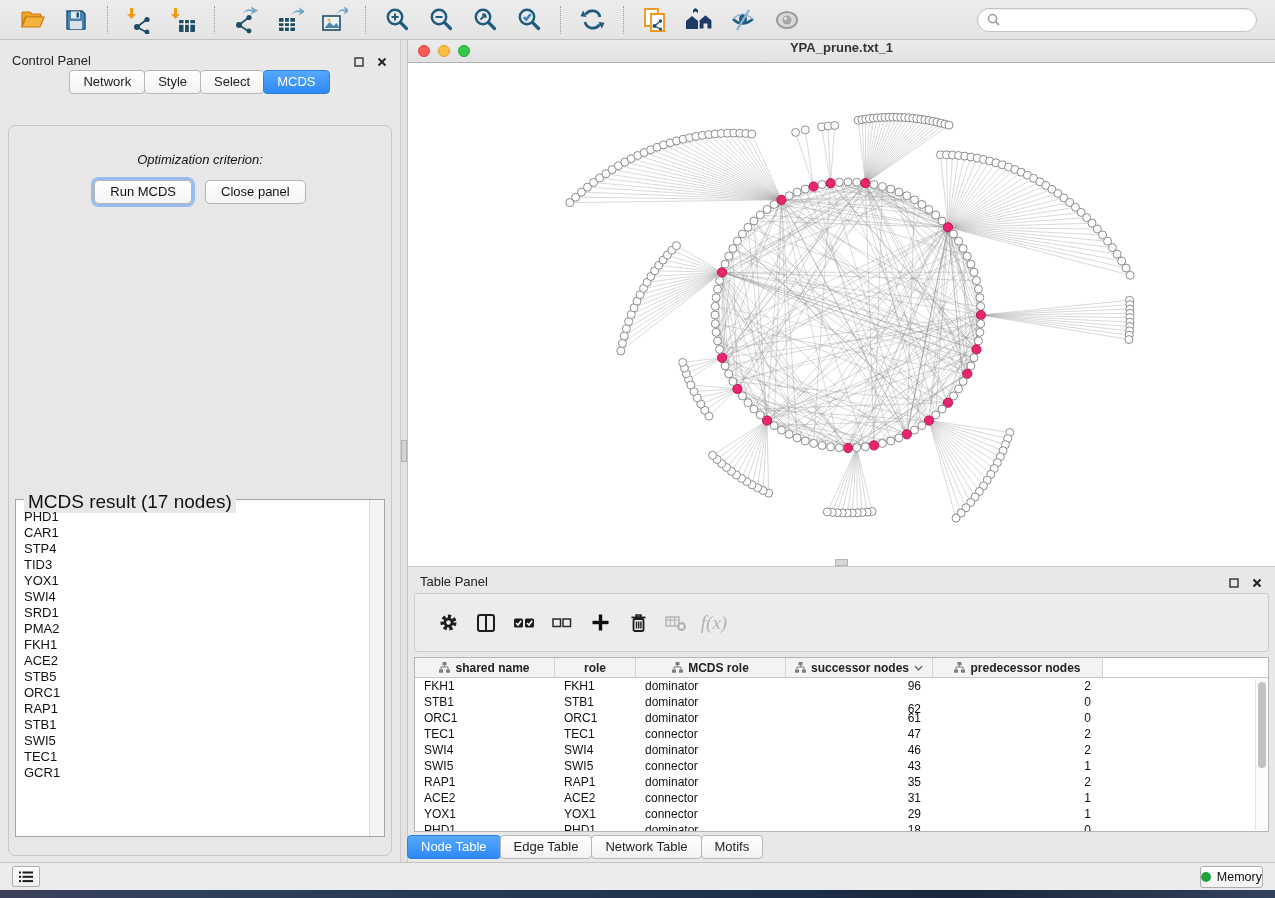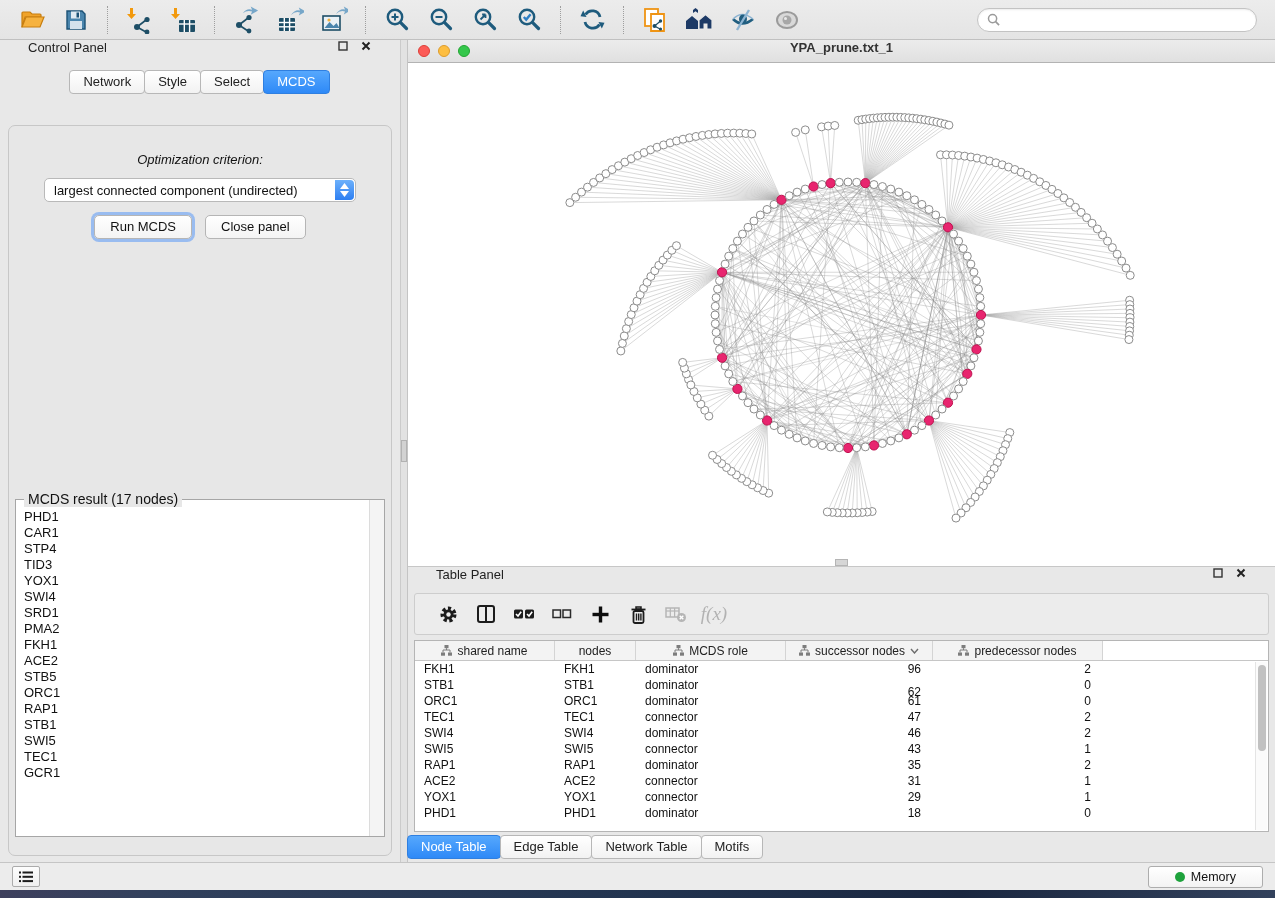--- a/index.html
+++ b/index.html
@@ -15,74 +15,74 @@
   .searchbox { margin-left:auto; margin-right:8px; width:280px; height:24px; background:#fff; border:1px solid #c3c3c3; border-radius:13px; display:flex; align-items:center; padding:0 9px; box-shadow:inset 0 1px 2px rgba(0,0,0,.08); }
   .searchbox input { border:none; outline:none; flex:1; font-size:12px; margin-left:6px; background:transparent; }
 
   
   .mid { flex:1; display:flex; min-height:0; }
   .vsplit { width:8px; background:#e2e2e2; border-left:1px solid #cbcbcb; border-right:1px solid #c4c4c4; position:relative; flex:0 0 auto; }
   .grip-v { position:absolute; top:400px; left:0px; width:6px; height:22px; background:#d2d2d2; border:1px solid #b2b2b2; }
 
   
   .cpanel { width:400px; flex:0 0 auto; background:#e8e8e8; position:relative; }
-  .panel-title-row { height:28px; display:flex; align-items:flex-start; padding:0 28px; }
+  .panel-title-row { height:28px; display:flex; align-items:flex-end; padding:0 12px; }
   .panel-title { font-size:13px; color:#222; }
   .panel-wbtns { margin-left:auto; display:flex; align-items:center; gap:11px; }
   .wbtn { width:12px; height:12px; display:flex; align-items:center; justify-content:center; }
   .cp-tabs { position:relative; z-index:2; display:flex; justify-content:center; margin-top:2px; }
   .tab { background:linear-gradient(#ffffff,#f2f2f2); border:1px solid #b7b7b7; padding:3px 13px 4px; font-size:13px; color:#222; border-radius:4px; margin-left:-1px; position:relative; }
   .tab.active { background:linear-gradient(#56a8fd,#2e89f7); border-color:#2f7fe0; color:#fff; }
   .cp-box { position:absolute; left:8px; right:8px; top:85px; bottom:6px; background:#e7e7e7; border:1px solid #c7c7c7; border-radius:7px; }
   .opt-label { text-align:center; margin-top:26px; font-size:13px; color:#111;font-style:italic; }
   .selectrow { width:312px; margin:11px auto 0; height:24px; background:#fff; border:1px solid #b9b9b9; border-radius:5px; display:flex; align-items:center; position:relative; }
   .selectrow .sel-text { padding-left:9px; font-size:13px; color:#111; }
   .stepper { position:absolute; right:1px; top:1px; bottom:1px; width:19px; border-radius:0 4px 4px 0; background:linear-gradient(#6db1fb,#2d7ff2); display:flex; flex-direction:column; align-items:center; justify-content:center; gap:2px; }
   .btnrow { display:flex; justify-content:center; gap:13px; margin-top:13px; }
   .pbtn { background:linear-gradient(#ffffff,#f4f4f4); border:1px solid #b5b5b5; border-radius:5px; padding:3px 15px 4px; font-size:13px; color:#111; }
   .pbtn.focus { box-shadow:0 0 0 3px rgba(110,165,245,.65); }
   .mcds-fs { position:absolute; left:6px; right:6px; top:373px; bottom:18px; border:1px solid #a6a6a6; background:#fff; }
-  .mcds-legend { position:absolute; top:-9px; left:8px; background:#e7e7e7; padding:0 4px; font-size:14px; color:#111; }
+  .mcds-legend { position:absolute; top:-9px; left:8px; background:#e7e7e7; padding:0 4px; font-size:19px; color:#111; }
   .mcds-list { position:absolute; left:0; top:4px; bottom:0; right:15px; overflow:hidden; padding:5px 0 0 8px; }
   .mcds-item { font-size:13px; line-height:16px; color:#111; }
   .mcds-scroll { position:absolute; right:0; top:0; bottom:0; width:15px; background:#f4f4f4; border-left:1px solid #dcdcdc; }
 
   
   .rightcol { flex:1; display:flex; flex-direction:column; min-width:0; }
   .net-titlebar { height:23px; background:linear-gradient(#ececec,#e0e0e0); border-bottom:1px solid #b3b3b3; position:relative; display:flex; justify-content:center; flex:0 0 auto; }
   .lights { position:absolute; left:10px; top:5px; display:flex; gap:8px; }
   .light { width:12px; height:12px; border-radius:50%; }
   .light.r { background:#fc5b57; border:1px solid #dd3f38; }
   .light.y { background:#fdbe41; border:1px solid #dd9c2c; }
   .light.g { background:#34c74b; border:1px solid #23a533; }
   .net-title { font-size:13px; font-weight:700; color:#333; }
   .net-canvas { flex:1; background:#fff; position:relative; min-height:0; }
   .net-canvas svg.graph { position:absolute; left:0; top:0; }
   .grip-h { position:absolute; left:427px; bottom:0px; width:13px; height:7px; background:#d6d6d6; border:1px solid #b5b5b5; }
 
   
   .tpanel { height:296px; background:#e8e8e8; display:flex; flex-direction:column; flex:0 0 auto; border-top:1px solid #c7c7c7; }
-  .tp-toolbar { margin:4px 6px 0; height:42px; background:#ececec; border:1px solid #cdcdcd; border-radius:3px; display:flex; align-items:center; padding:4px 14px; gap:0; flex:0 0 auto; }
+  .tp-toolbar { margin:4px 6px 0; height:59px; background:#ececec; border:1px solid #cdcdcd; border-radius:3px; display:flex; align-items:center; padding:4px 14px; gap:0; flex:0 0 auto; }
   .tp-ibtn { width:38px; height:34px; display:flex; align-items:center; justify-content:center; }
   .fx-label { font-family:"Liberation Serif","DejaVu Serif",serif; font-style:italic; font-size:19px; color:#b2b2b2; }
   .tp-table { margin:5px 6px 0; background:#fff; border:1px solid #b5b5b5; flex:1; position:relative; overflow:hidden; min-height:0; }
   .thead { display:flex; height:20px; border-bottom:1px solid #c6c6c6; }
-  .th { background:#f3f3f3; border-right:1px solid #d4d4d4; display:flex; align-items:center; justify-content:center; gap:5px; font-size:12px; color:#222; flex:0 0 auto; }
+  .th { background:#f3f3f3; border-right:1px solid #d4d4d4; display:flex; align-items:center; justify-content:center; gap:5px; font-size:12px; color:#222; flex:0 0 auto;font-weight:bold; }
   .th.filler { background:#fff; border-right:none; flex:1; }
   .trow { display:flex; height:16px; align-items:center; }
   .td { font-size:12px; color:#111; padding-left:9px; flex:0 0 auto; white-space:nowrap; overflow:hidden; }
   .td.num { text-align:right; padding-left:0; padding-right:12px; }
   .tbody-scroll { position:absolute; top:21px; right:1px; bottom:1px; width:12px; background:#fbfbfb; border-left:1px solid #e4e4e4; }
   .tbody-thumb { position:absolute; top:3px; left:2px; width:8px; height:86px; border-radius:4px; background:#c1c1c1; }
   .tp-tabs { height:30px; display:flex; align-items:center; flex:0 0 auto; }
 
   
   .statusbar { height:28px; background:#ececec; border-top:1px solid #c5c5c5; display:flex; align-items:center; padding:0 12px; flex:0 0 auto; }
   .sb-btn { width:28px; height:21px; background:linear-gradient(#fdfdfd,#f0f0f0); border:1px solid #ababab; border-radius:2px; display:flex; align-items:center; justify-content:center; }
-  .mem-btn { margin-left:auto; height:22px; background:linear-gradient(#ffffff,#f3f3f3); border:1px solid #adadad; border-radius:3px; display:flex; align-items:center; gap:6px; padding:0 26px; font-size:12.5px; color:#111; }
+  .mem-btn { margin-left:auto; height:22px; background:linear-gradient(#ffffff,#f3f3f3); border:1px solid #adadad; border-radius:3px; display:flex; align-items:center; gap:6px; padding:0 0; font-size:12.5px; color:#111; }
   .mem-dot { width:10px; height:10px; border-radius:50%; background:#1ea23c; }
 </style>
 </head>
 <body>
 
 <div class="app">
 
   <div class="toolbar">
     <div class="ibtn">
       <svg width="27" height="27" viewBox="0 0 27 27">
@@ -263,31 +263,20 @@
         </span>
       </div>
       <div class="cp-tabs">
           <div class="tab">Network</div>
           <div class="tab">Style</div>
           <div class="tab">Select</div>
           <div class="tab active">MCDS</div>
         </div>
       <div class="cp-box">
         <div class="opt-label">Optimization criterion:</div>
-        <div class="selectrow">
-          <span class="sel-text">largest connected component (undirected)</span>
-          <span class="stepper">
-            <svg width="9" height="6" viewBox="0 0 9 6">
-                <polygon points="4.5,0 9,6 0,6" fill="#fff"></polygon>
-              </svg>
-            <svg width="9" height="6" viewBox="0 0 9 6">
-                <polygon points="0,0 9,0 4.5,6" fill="#fff"></polygon>
-              </svg>
-          </span>
-        </div>
         <div class="btnrow">
           <button class="pbtn focus">Run MCDS</button>
           <button class="pbtn">Close panel</button>
         </div>
         <div class="mcds-fs">
           <span class="mcds-legend">MCDS result (17 nodes)</span>
           <div class="mcds-list">
               <div class="mcds-item">PHD1</div>
               <div class="mcds-item">CAR1</div>
               <div class="mcds-item">STP4</div>
@@ -1105,21 +1094,21 @@
               <div class="th" style="width: 140px;">
                 <svg width="11" height="11" viewBox="0 0 11 11">
                   <rect x="3.5" y="0" width="4" height="3.2" fill="#7d7d7d"></rect>
                   <path d="M5.5 3.2 V5 M2 7.5 V5 h7 v2.5" stroke="#7d7d7d" stroke-width="1" fill="none"></path>
                   <rect x="0" y="7.5" width="4" height="3.2" fill="#7d7d7d"></rect>
                   <rect x="7" y="7.5" width="4" height="3.2" fill="#7d7d7d"></rect>
                 </svg>
                 <span>shared name</span>
               </div>
               <div class="th" style="width: 81px;">
-                <span>nodes</span>
+                <span>role</span>
               </div>
               <div class="th" style="width: 150px;">
                 <svg width="11" height="11" viewBox="0 0 11 11">
                   <rect x="3.5" y="0" width="4" height="3.2" fill="#7d7d7d"></rect>
                   <path d="M5.5 3.2 V5 M2 7.5 V5 h7 v2.5" stroke="#7d7d7d" stroke-width="1" fill="none"></path>
                   <rect x="0" y="7.5" width="4" height="3.2" fill="#7d7d7d"></rect>
                   <rect x="7" y="7.5" width="4" height="3.2" fill="#7d7d7d"></rect>
                 </svg>
                 <span>MCDS role</span>
               </div>

